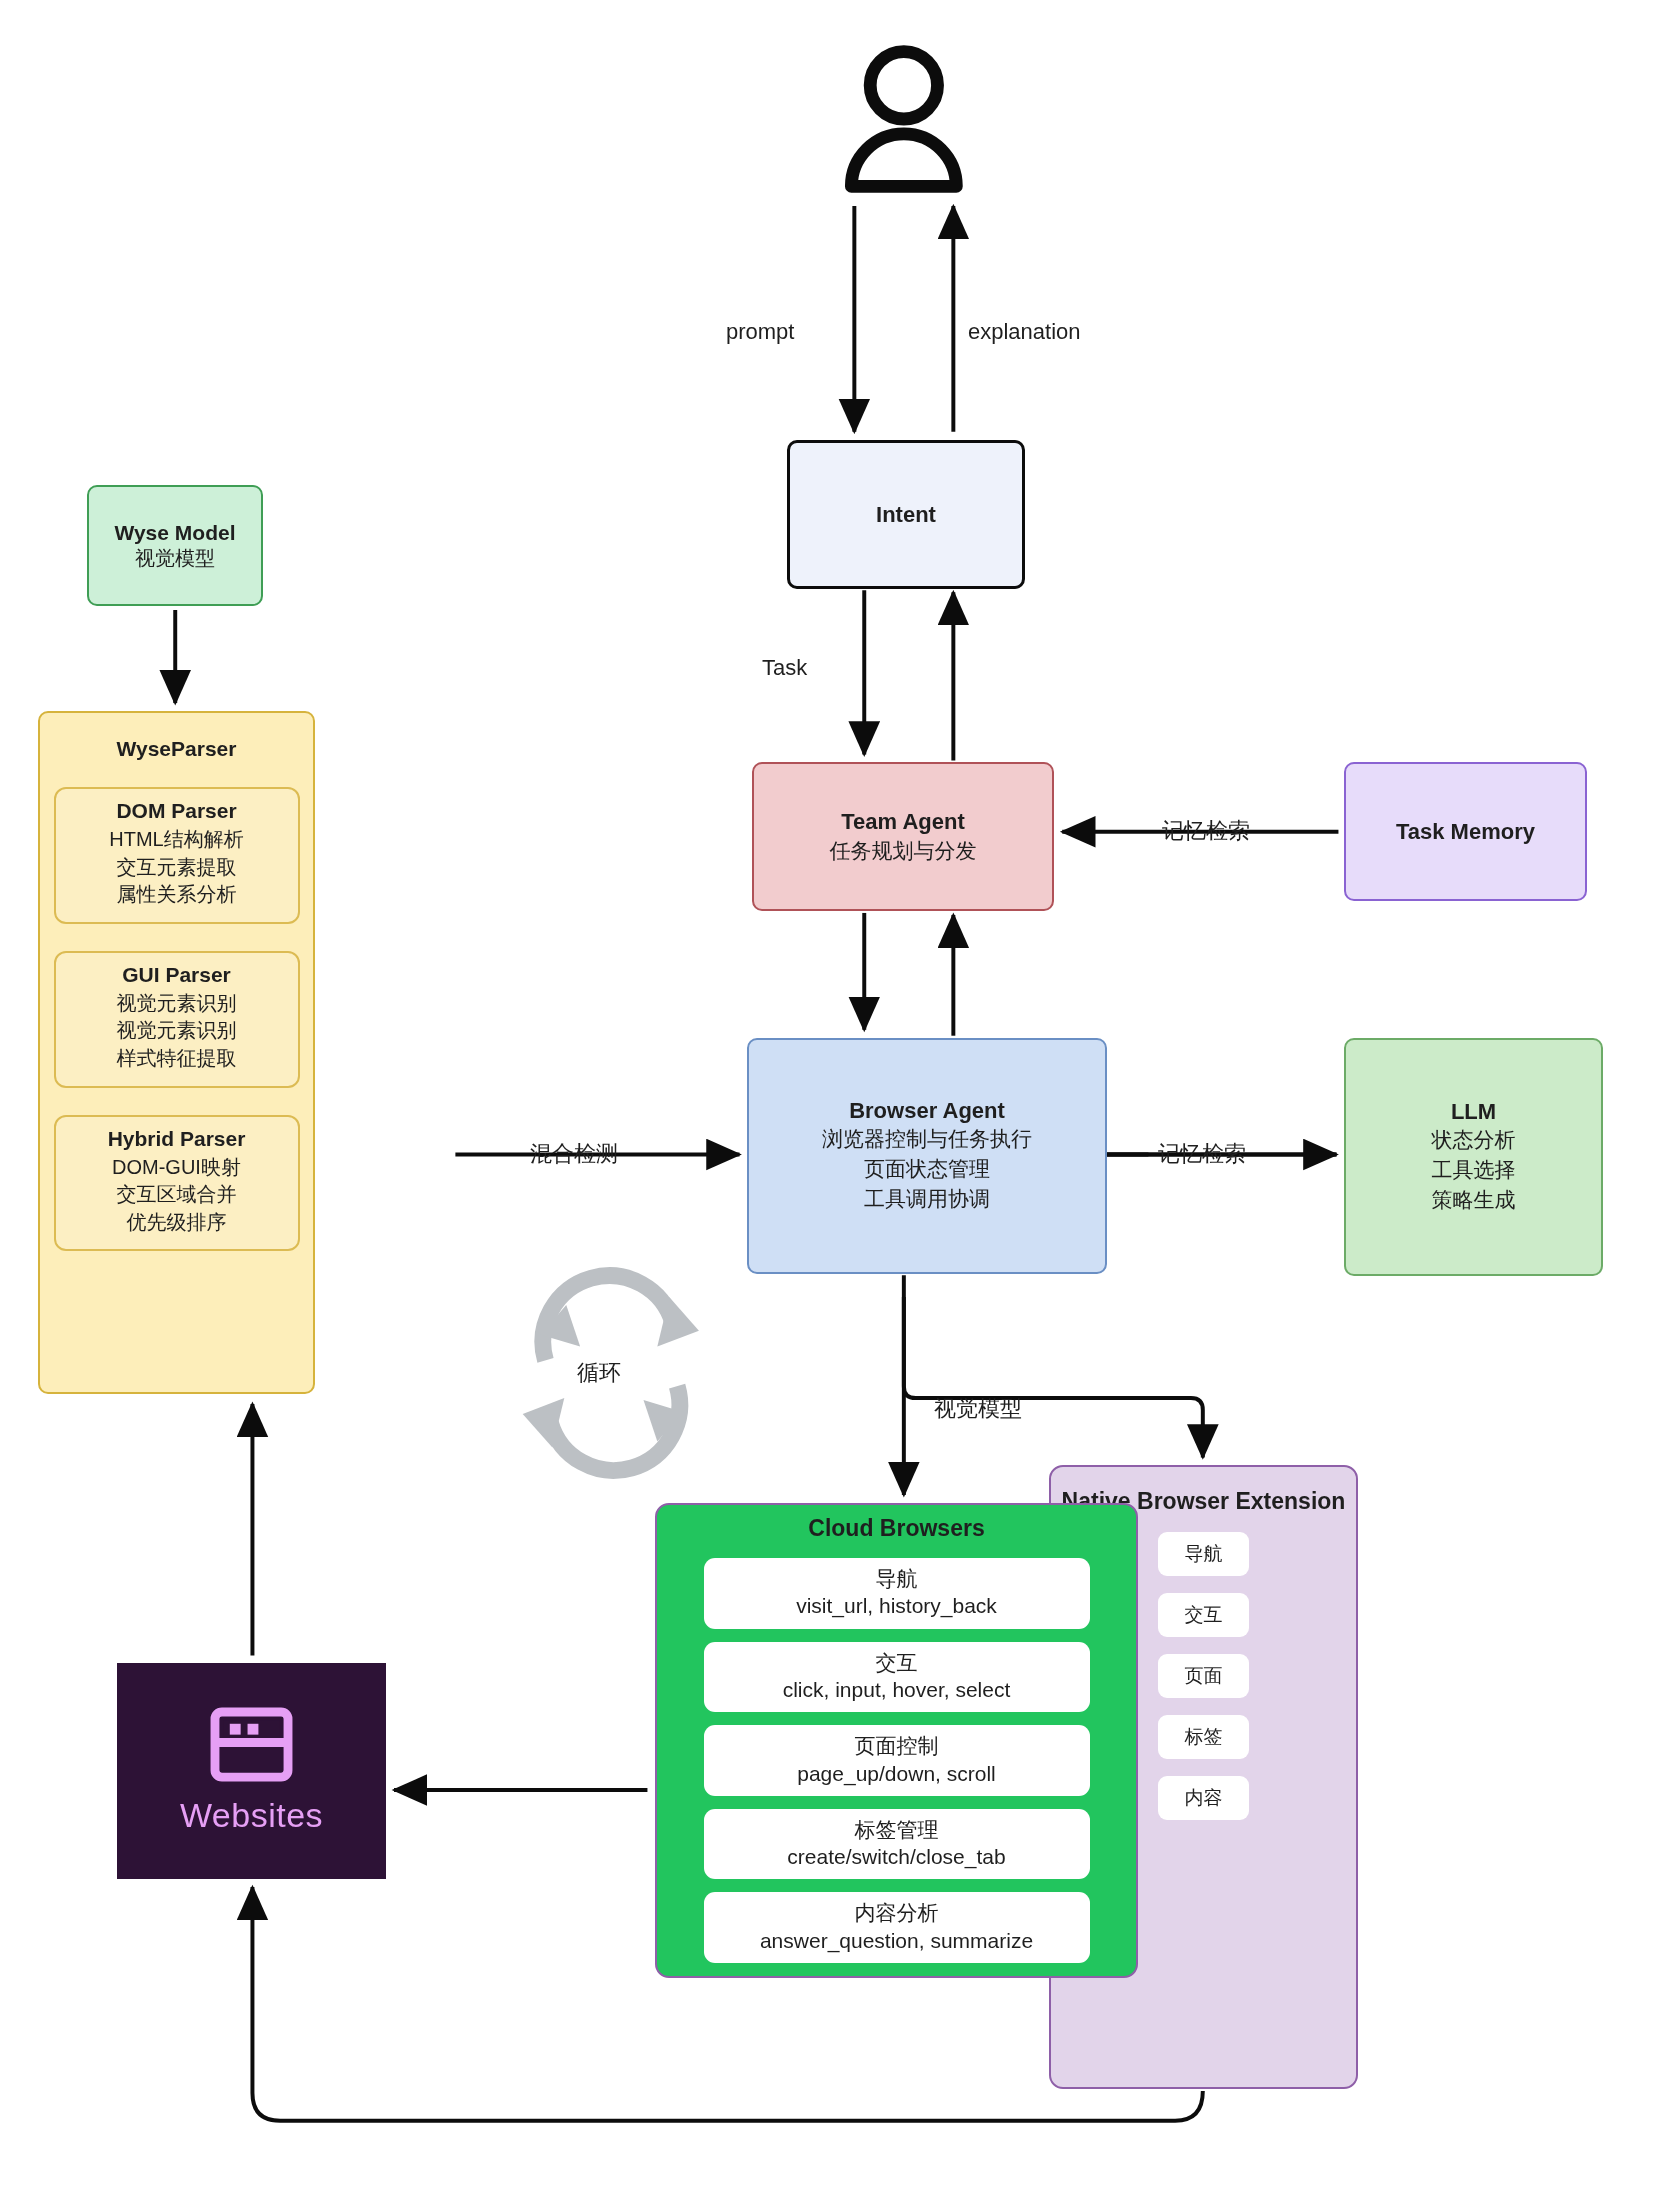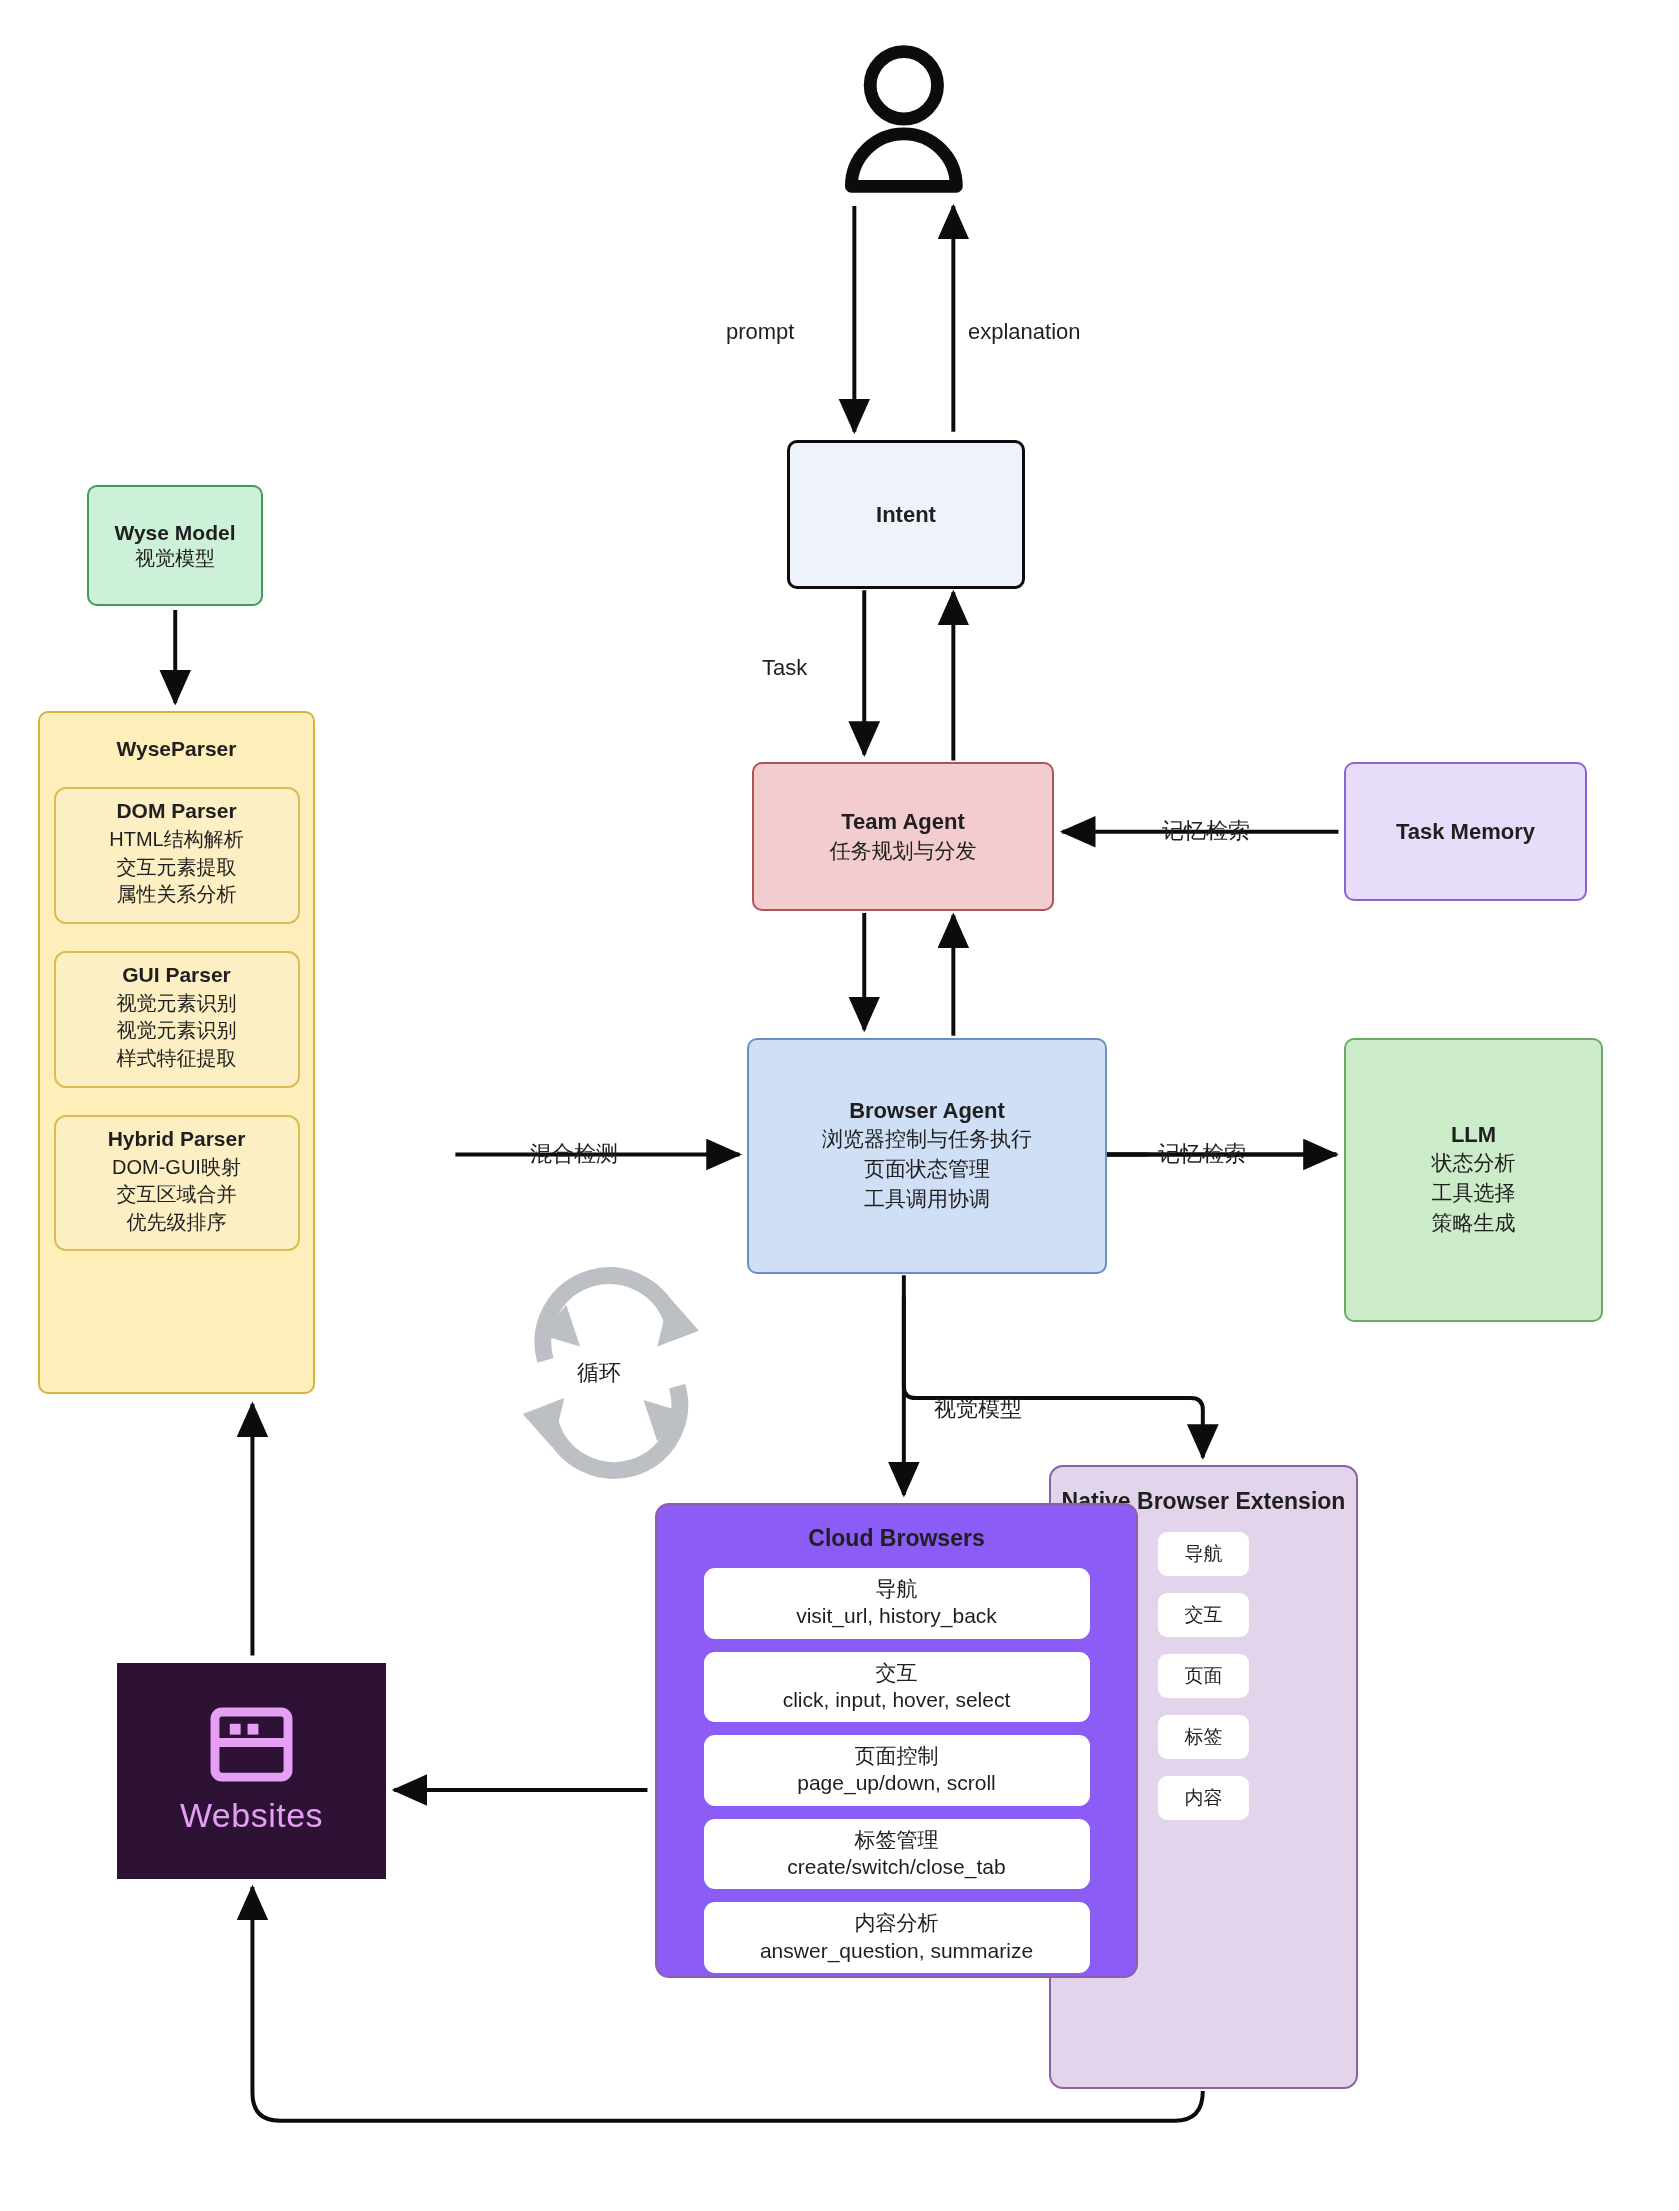--- a/index.html
+++ b/index.html
@@ -37,34 +37,34 @@
   
   .n-browser{left:747px;top:1038px;width:360px;height:236px;background:#cfdff5;
              border:2.5px solid #6a8fc4;border-radius:10px;}
   .n-browser .title{font-size:22px;}
   .n-browser .sub{font-size:21px;line-height:1.42;}
   
   .n-memory{left:1344px;top:762px;width:243px;height:139px;background:#e7dcfa;
             border:2.5px solid #8a63d2;border-radius:10px;}
   .n-memory .title{font-size:22px;}
   
-  .n-llm{left:1344px;top:1038px;width:259px;height:284px;background:#ccebc9;
+  .n-llm{left:1344px;top:1038px;width:259px;height:238px;background:#ccebc9;
          border:2.5px solid #6cab67;border-radius:10px;}
   .n-llm .title{font-size:22px;}
   .n-llm .sub{font-size:21px;line-height:1.42;}
   
   .n-native{left:1049px;top:1465px;width:309px;height:624px;background:#e2d4ea;
             border:2.5px solid #8e5fa8;border-radius:14px;justify-content:flex-start;
             padding-top:20px;z-index:1;}
   .n-native>.title{font-size:23px;line-height:1.25;margin-bottom:16px;}
   .pill{width:91px;background:#fff;border-radius:9px;padding:9px 0;margin-bottom:17px;
         font-size:19px;}
   
-  .n-cloud{left:655px;top:1503px;width:483px;height:475px;background:#8b5cf6;
-           border:2.5px solid #8e5fa8;border-radius:14px;justify-content:space-between;
+  .n-cloud{left:655px;top:1503px;width:483px;height:475px;background:#22c55e;
+           border:2.5px solid #8e5fa8;border-radius:14px;justify-content:flex-end;
            padding-top:20px;z-index:2;}
   .n-cloud>.title{font-size:23px;margin-bottom:16px;}
   .toolbox{width:386px;background:#fff;border-radius:11px;padding:7px 0 9px;
            margin-bottom:13px;display:flex;flex-direction:column;align-items:center;}
   .toolbox .zh{font-size:21px;line-height:1.3;}
   .toolbox .en{font-size:21px;line-height:1.3;}
   
   .n-websites{left:117px;top:1663px;width:269px;height:216px;background:#2d1236;
               border:none;border-radius:0;justify-content:center;}
   .n-websites .wlabel{color:#e69ff5;font-size:34px;margin-top:14px;letter-spacing:0.5px;}

